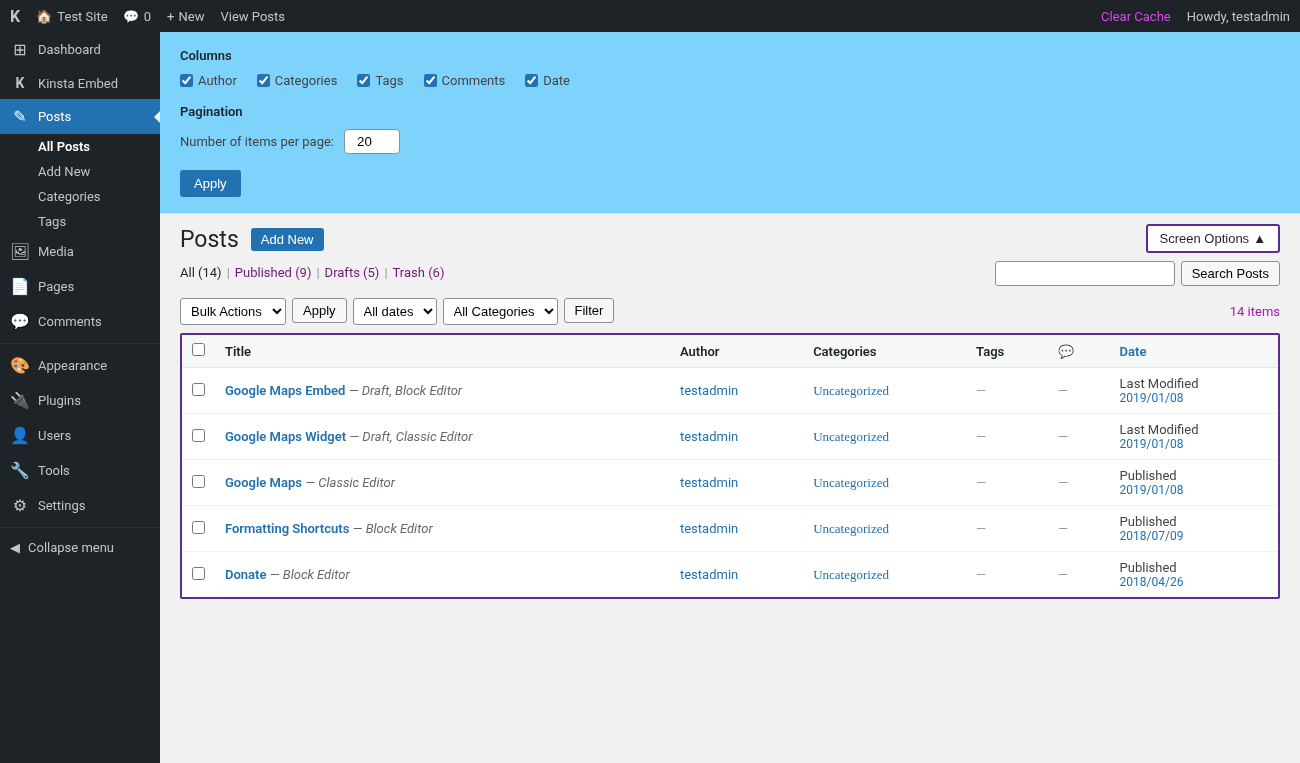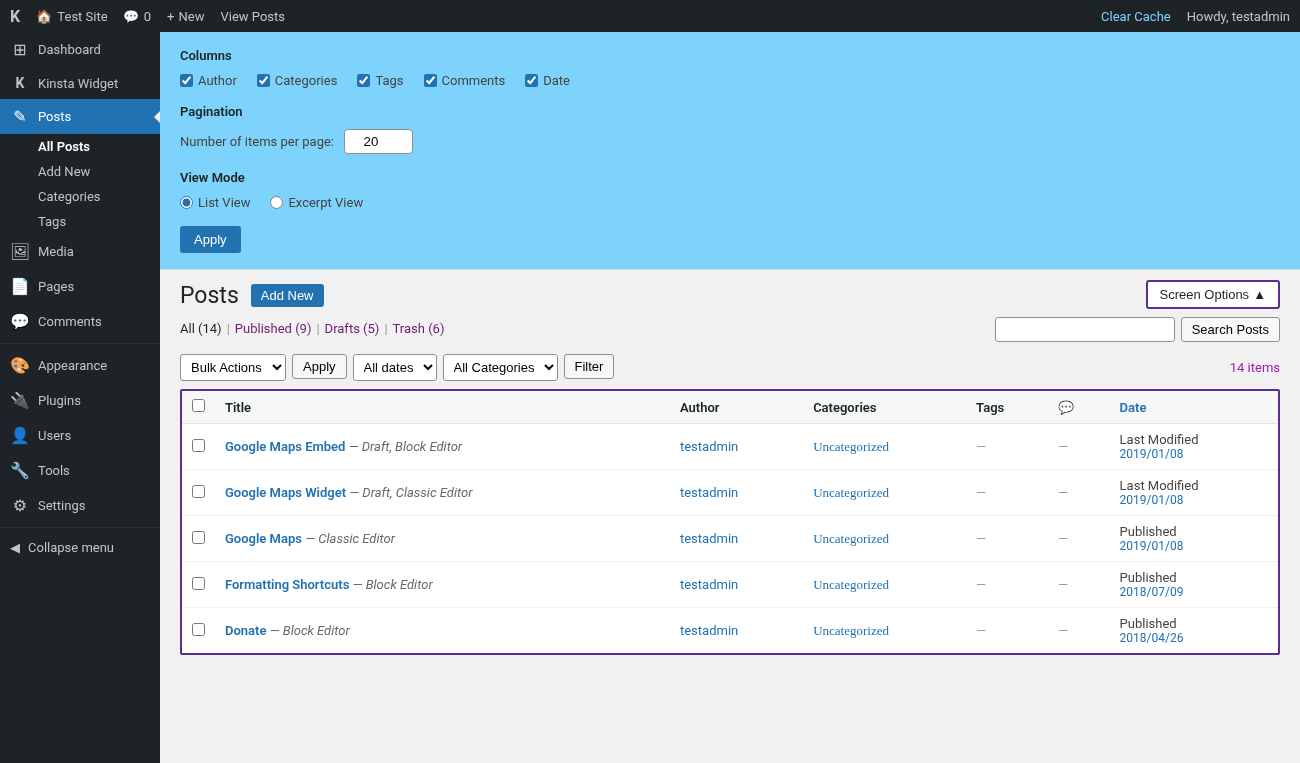--- a/index.html
+++ b/index.html
@@ -83,21 +83,21 @@
       background: #7dd3fc;
       border-bottom: 1px solid #ddd;
       padding: 16px 20px;
     }
     .screen-options-section-title { font-weight: 600; color: #1d2327; margin-bottom: 10px; }
     .screen-options-columns { display: flex; gap: 20px; flex-wrap: wrap; margin-bottom: 16px; }
     .screen-options-checkbox { display: flex; align-items: center; gap: 5px; }
     .screen-options-checkbox input[type="checkbox"] { accent-color: #2271b1; }
     .screen-options-pagination { margin-bottom: 16px; }
     .screen-options-pagination-row { display: flex; align-items: center; gap: 10px; margin-top: 8px; }
-    .screen-options-pagination-row input { width: 69px; border: 1px solid #8c8f94; border-radius: 4px; padding: 4px 6px; text-align: center; }
+    .screen-options-pagination-row input { width: 56px; border: 1px solid #8c8f94; border-radius: 4px; padding: 4px 6px; text-align: center; }
     .screen-options-viewmode { margin-bottom: 16px; }
     .screen-options-radio-row { display: flex; gap: 20px; margin-top: 8px; }
     .screen-options-radio { display: flex; align-items: center; gap: 5px; }
     .screen-options-radio input[type="radio"] { accent-color: #2271b1; }
     .apply-btn {
       background: #2271b1;
       color: #fff;
       border: none;
       padding: 6px 14px;
       border-radius: 3px;
@@ -231,35 +231,35 @@
   <span class="top-bar-comments">
     <span>💬</span>
     <span>0</span>
   </span>
   <span class="top-bar-new">
     <span>+</span>
     <span>New</span>
   </span>
   <span class="top-bar-new">View Posts</span>
   <div class="top-bar-right">
-    <span style="color:#7dd3fc; cursor:pointer;">Clear Cache</span>
+    <span style="color:#d946ef; cursor:pointer;">Clear Cache</span>
     <span>Howdy, testadmin</span>
   </div>
 </div>
 
 <div class="layout">
 
   <div class="sidebar">
     <div class="sidebar-item">
       <span class="sidebar-item-icon">⊞</span>
       <span>Dashboard</span>
     </div>
     <div class="sidebar-item">
       <span class="sidebar-item-icon" style="font-weight:bold;font-size:14px;">K</span>
-      <span>Kinsta Widget</span>
+      <span>Kinsta Embed</span>
     </div>
     <div class="sidebar-item active">
       <span class="sidebar-item-icon">✎</span>
       <span>Posts</span>
     </div>
     <div class="sidebar-submenu">
       <div class="sidebar-submenu-item active">All Posts</div>
       <div class="sidebar-submenu-item">Add New</div>
       <div class="sidebar-submenu-item">Categories</div>
       <div class="sidebar-submenu-item">Tags</div>
@@ -323,31 +323,20 @@
         </label>
         <label class="screen-options-checkbox">
           <input type="checkbox" checked="" style=""> Date
         </label>
       </div>
       <div class="screen-options-pagination">
         <div class="screen-options-section-title">Pagination</div>
         <div class="screen-options-pagination-row">
           <label>Number of items per page:</label>
           <input type="number" value="20" style="">
-        </div>
-      </div>
-      <div class="screen-options-viewmode">
-        <div class="screen-options-section-title">View Mode</div>
-        <div class="screen-options-radio-row">
-          <label class="screen-options-radio">
-            <input type="radio" name="view_mode" checked="" style=""> List View
-          </label>
-          <label class="screen-options-radio">
-            <input type="radio" name="view_mode" style=""> Excerpt View
-          </label>
         </div>
       </div>
       <button class="apply-btn">Apply</button>
     </div>
 
     <div class="posts-header">
       <div class="posts-title-row">
         <h1 class="posts-title">Posts</h1>
         <button class="add-new-btn">Add New</button>
       </div>

